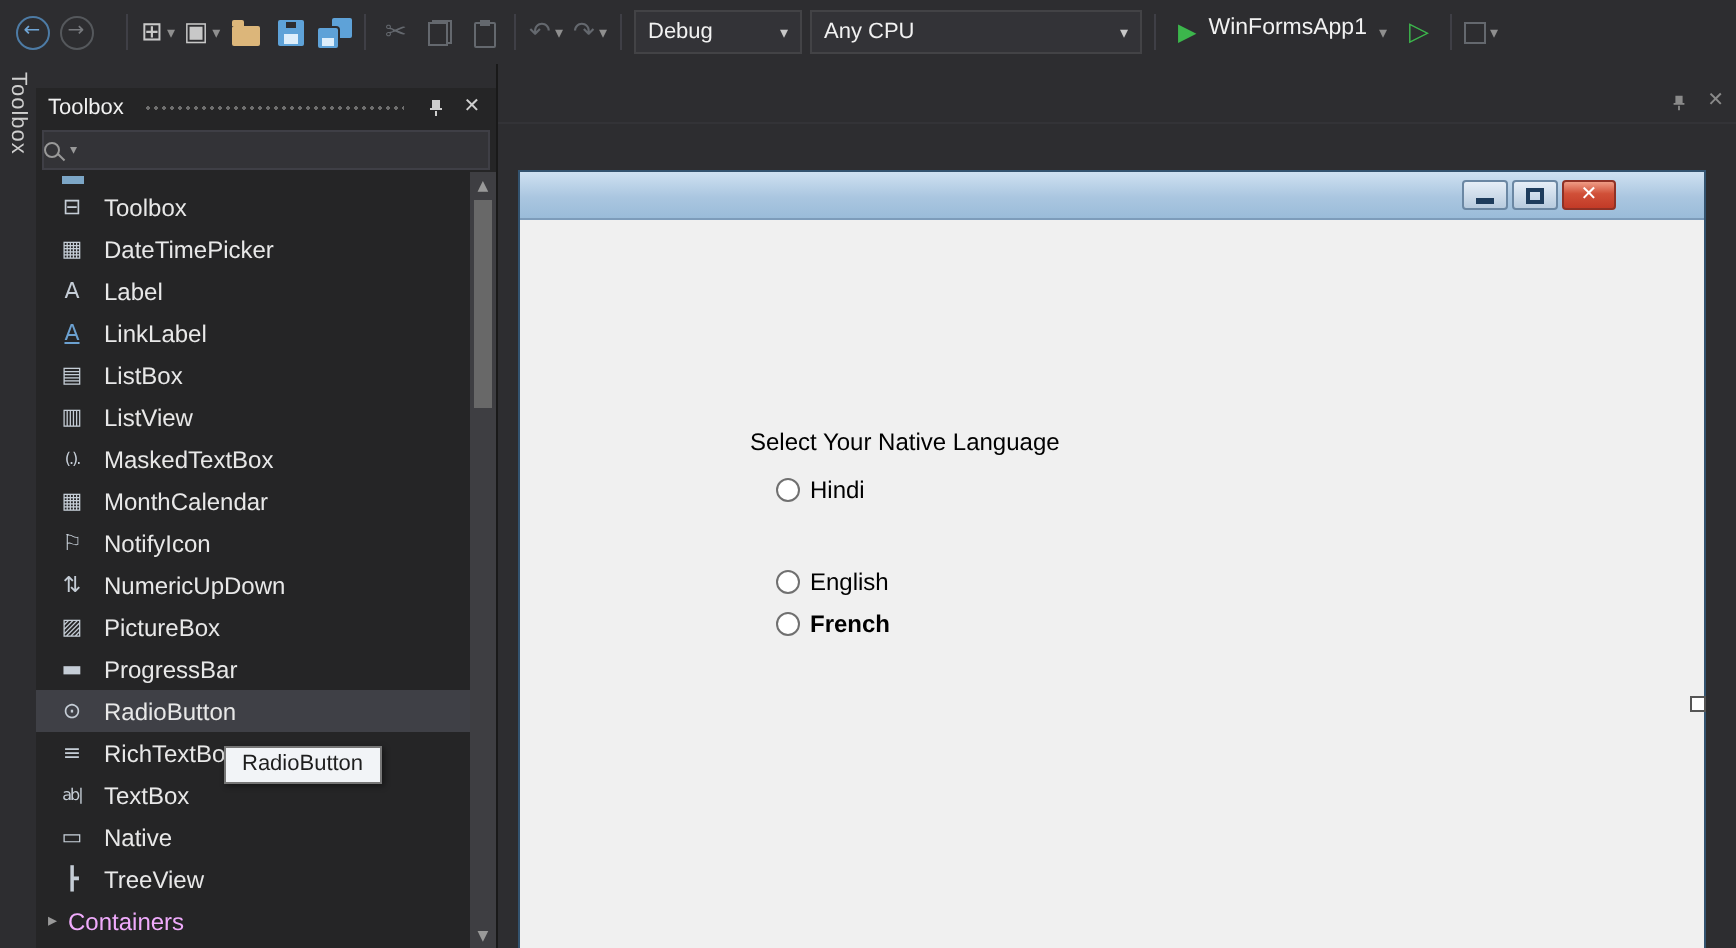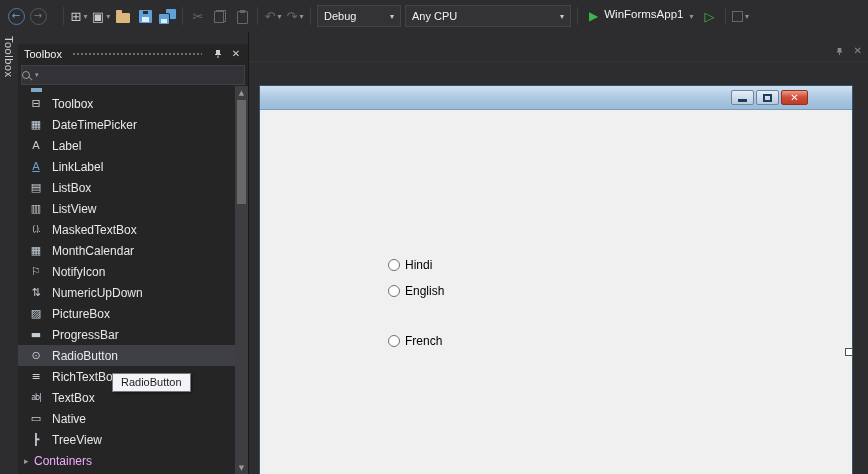--- a/index.html
+++ b/index.html
@@ -341,29 +341,30 @@
               </div>
             <div class="win-btn">
                 <span class="max-box"></span>
               </div>
             <div class="win-btn close">
                 <span class="close-x">✕</span>
               </div>
           </div>
         </div>
         <div class="form-client">
-          <div class="radio-row" style="top:148px;">
+          <div class="form-label">Select Your Native Language</div>
+          <div class="radio-row" style="top:128px;">
             <span class="radio-circle"></span>
             <span class="radio-text">Hindi</span>
           </div>
           <div class="radio-row" style="top:174px;">
             <span class="radio-circle"></span>
             <span class="radio-text">English</span>
           </div>
-          <div class="radio-row" style="top:224px;">
+          <div class="radio-row" style="top:195px;font-weight:bold;">
             <span class="radio-circle"></span>
             <span class="radio-text">French</span>
           </div>
         </div>
       </div>
       <div class="resize-handle"></div>
     </div>
   </div>
 
 </div>

